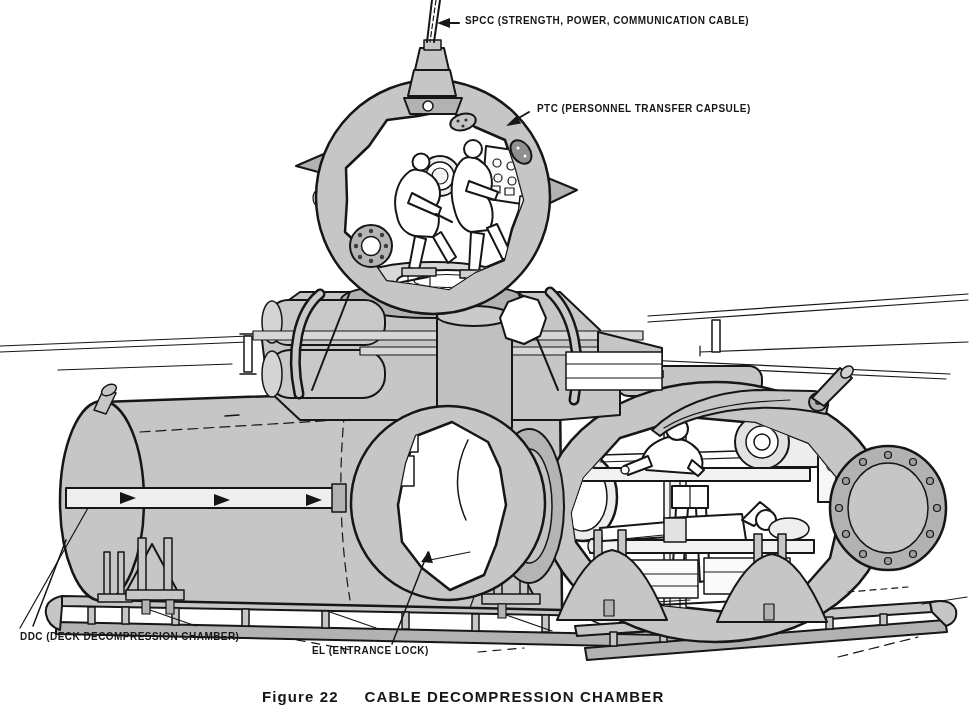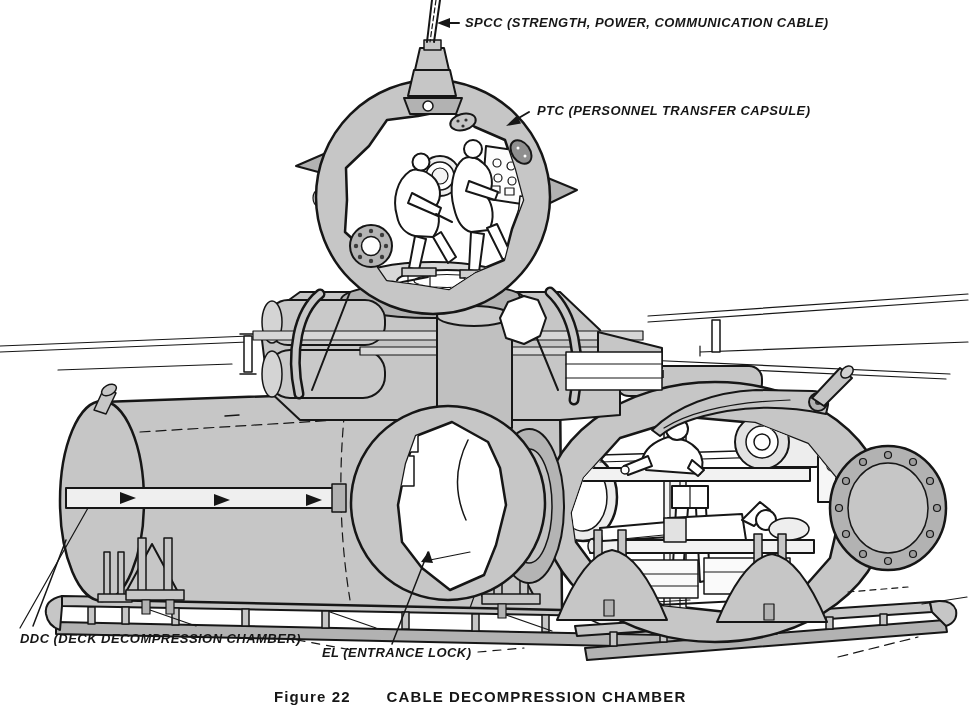--- a/index.html
+++ b/index.html
@@ -8,24 +8,24 @@
         font-family:"Liberation Sans","DejaVu Sans",sans-serif;color:var(--ink);}
   svg{position:absolute;left:0;top:0;}
   
   .s  {stroke:var(--ink);stroke-width:2;stroke-linejoin:round;stroke-linecap:round;}
   .s1 {stroke:var(--ink);stroke-width:1.2;stroke-linejoin:round;stroke-linecap:round;}
   .s15{stroke:var(--ink);stroke-width:1.5;stroke-linejoin:round;stroke-linecap:round;}
   .s25{stroke:var(--ink);stroke-width:2.5;stroke-linejoin:round;stroke-linecap:round;}
   .fm {fill:var(--metal);}  .fmd{fill:var(--metal-dark);}
   .fw {fill:#ffffff;}  .fn {fill:none;}  .fl{fill:#ececec;}
   
-  .callout{position:absolute;font-size:13px;font-weight:700;letter-spacing:.45px;
-           white-space:nowrap;color:var(--ink);font-style:italic;}
-  .caption{position:absolute;top:688px;left:274px;font-size:15px;font-weight:700;
-           letter-spacing:1.1px;white-space:nowrap;color:var(--ink);display:flex;gap:36px;}
+  .callout{position:absolute;font-size:10px;font-weight:700;letter-spacing:.45px;
+           white-space:nowrap;color:var(--ink);}
+  .caption{position:absolute;top:688px;left:262px;font-size:15px;font-weight:700;
+           letter-spacing:1.1px;white-space:nowrap;color:var(--ink);display:flex;gap:26px;}
 </style>
 </head>
 <body>
 
 <div id="page">
 
 <svg width="970" height="727" viewBox="0 0 970 727">
   <defs>
     <clipPath id="clip-sphere">
       <path d="M523,200 L512,229 L504,260 L475,272 L449,289 L418,284 L387,280 L369,254 L345,232 L347,200 L346,168 L369,146 L387,120 L418,116 L449,110 L475,127 L505,140 L515,170 Z"></path>
@@ -375,20 +375,20 @@
     <path class="s1 fn" stroke-dasharray="8,7" d="M478,652 L524,648"></path>
     <path class="s1 fn" stroke-dasharray="10,6" d="M838,657 L918,637"></path>
     <path class="s1 fn" d="M922,604 L967,597"></path>
     <path class="s1 fn" stroke-dasharray="6,5" d="M848,592 L908,587"></path>
   </g>
 </svg>
 
   <div class="callout" style="left:465px;top:15px">SPCC (STRENGTH, POWER, COMMUNICATION CABLE)</div>
   <div class="callout" style="left:537px;top:103px">PTC (PERSONNEL TRANSFER CAPSULE)</div>
   <div class="callout" style="left:20px;top:631px">DDC (DECK DECOMPRESSION CHAMBER)</div>
-  <div class="callout" style="left:322px;top:645px">EL (ENTRANCE LOCK)</div>
+  <div class="callout" style="left:312px;top:645px">EL (ENTRANCE LOCK)</div>
 
   <div class="caption">
     <span>Figure 22</span>
     <span>CABLE DECOMPRESSION CHAMBER</span>
   </div>
 
 </div>
 
 </body></html>

